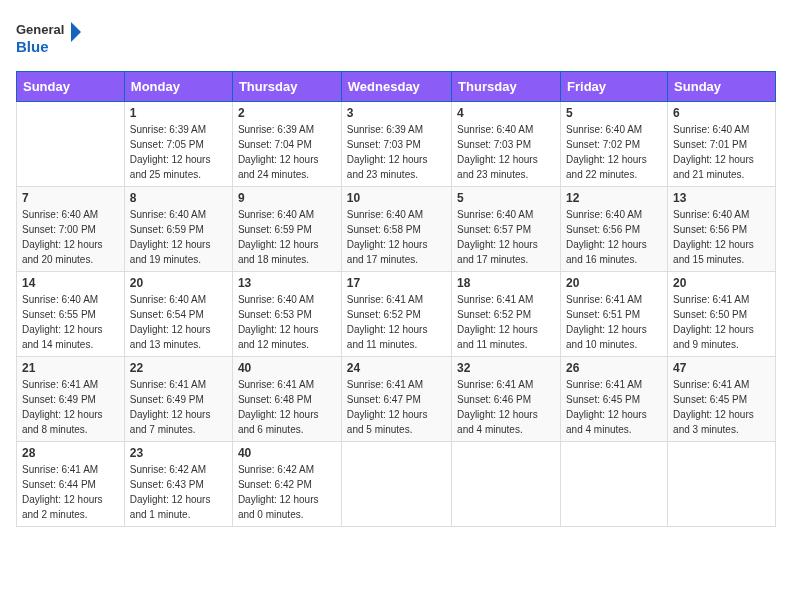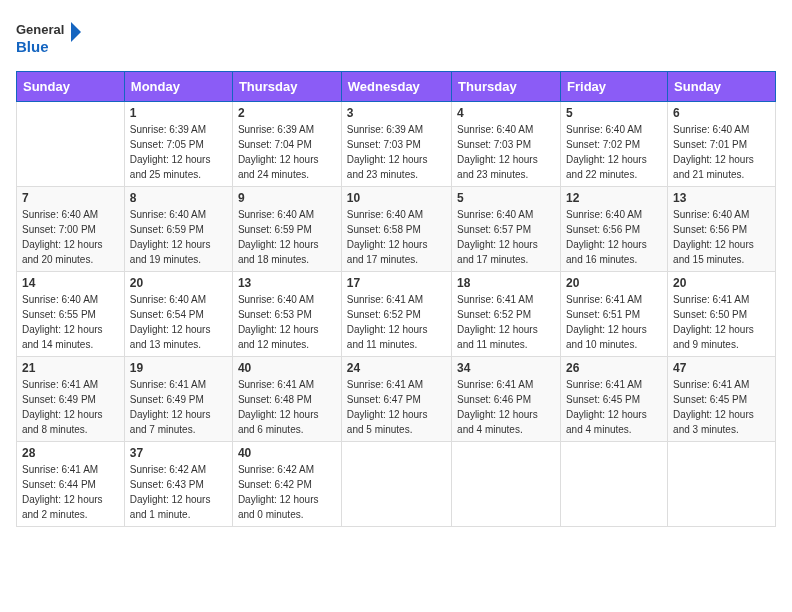--- a/index.html
+++ b/index.html
@@ -256,42 +256,42 @@
       </tr>
       <tr>
         <td>
           <span class="day-num">21</span>
           <div class="day-detail" style="white-space: pre-line;">Sunrise: 6:41 AM
 Sunset: 6:49 PM
 Daylight: 12 hours
 and 8 minutes.</div>
         </td>
         <td>
-          <span class="day-num">19</span>
+          <span class="day-num">22</span>
           <div class="day-detail" style="white-space: pre-line;">Sunrise: 6:41 AM
 Sunset: 6:49 PM
 Daylight: 12 hours
 and 7 minutes.</div>
         </td>
         <td>
           <span class="day-num">40</span>
           <div class="day-detail" style="white-space: pre-line;">Sunrise: 6:41 AM
 Sunset: 6:48 PM
 Daylight: 12 hours
 and 6 minutes.</div>
         </td>
         <td>
           <span class="day-num">24</span>
           <div class="day-detail" style="white-space: pre-line;">Sunrise: 6:41 AM
 Sunset: 6:47 PM
 Daylight: 12 hours
 and 5 minutes.</div>
         </td>
         <td>
-          <span class="day-num">34</span>
+          <span class="day-num">32</span>
           <div class="day-detail" style="white-space: pre-line;">Sunrise: 6:41 AM
 Sunset: 6:46 PM
 Daylight: 12 hours
 and 4 minutes.</div>
         </td>
         <td>
           <span class="day-num">26</span>
           <div class="day-detail" style="white-space: pre-line;">Sunrise: 6:41 AM
 Sunset: 6:45 PM
 Daylight: 12 hours
@@ -307,21 +307,21 @@
       </tr>
       <tr>
         <td>
           <span class="day-num">28</span>
           <div class="day-detail" style="white-space: pre-line;">Sunrise: 6:41 AM
 Sunset: 6:44 PM
 Daylight: 12 hours
 and 2 minutes.</div>
         </td>
         <td>
-          <span class="day-num">37</span>
+          <span class="day-num">23</span>
           <div class="day-detail" style="white-space: pre-line;">Sunrise: 6:42 AM
 Sunset: 6:43 PM
 Daylight: 12 hours
 and 1 minute.</div>
         </td>
         <td>
           <span class="day-num">40</span>
           <div class="day-detail" style="white-space: pre-line;">Sunrise: 6:42 AM
 Sunset: 6:42 PM
 Daylight: 12 hours

